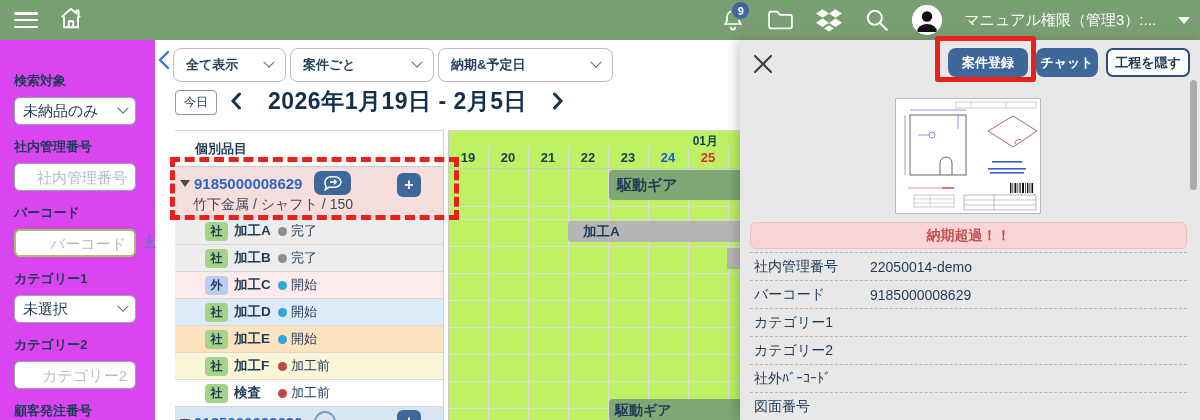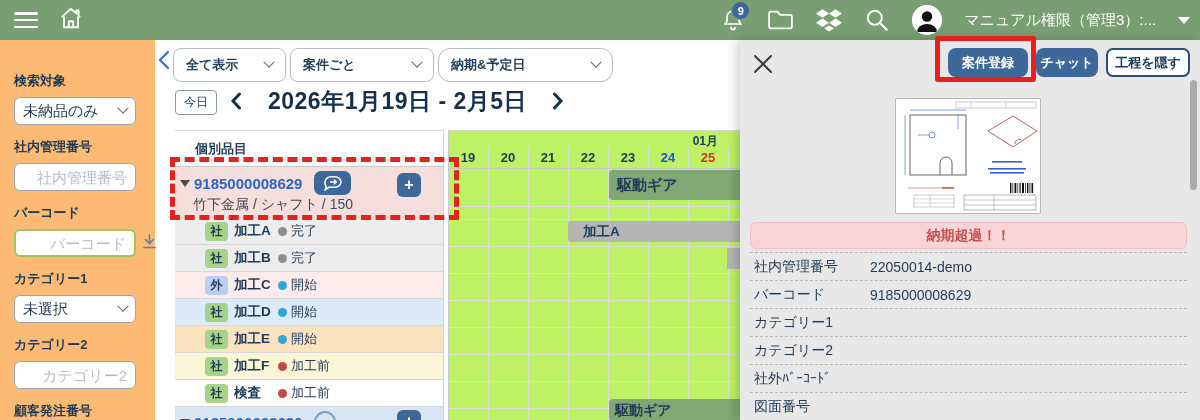--- a/index.html
+++ b/index.html
@@ -12,21 +12,21 @@
   .hamburger { width:24px; height:16px; display:flex; flex-direction:column; justify-content:space-between; cursor:pointer; }
   .hamburger span { display:block; height:2.5px; background:#fff; border-radius:2px; }
   .tb-right { position:absolute; right:10px; top:0; height:40px; display:flex; align-items:center; gap:22px; }
   .tb-icon { position:relative; display:flex; align-items:center; }
   .badge { position:absolute; left:10px; top:-6px; min-width:19px; height:19px; background:#3d6899; border:1.5px solid #7a9e73; border-radius:10px; color:#fff; font-size:11px; font-weight:bold; display:flex; align-items:center; justify-content:center; }
   .avatar { width:30px; height:30px; background:#fff; border-radius:50%; display:flex; align-items:center; justify-content:center; overflow:hidden; }
   .account { color:#fff; font-size:15px; max-width:200px; white-space:nowrap; }
   .caret-down { width:0; height:0; border-left:6px solid transparent; border-right:6px solid transparent; border-top:7px solid #fff; }
 
   
-  .sidebar { position:absolute; left:0; top:40px; width:155px; height:380px; background:#fdba74; padding:32px 0 0 14px; }
+  .sidebar { position:absolute; left:0; top:40px; width:155px; height:380px; background:#d946ef; padding:32px 0 0 14px; }
   .sb-label { font-size:13px; font-weight:bold; color:#1d3a57; margin-bottom:7px; }
   .sb-input, .sb-select { width:122px; height:28px; border:1px solid #9aa4ae; border-radius:6px; background:#fff; font-size:15px; color:#1d3a57; padding:0 8px; margin-bottom:13px; display:flex; align-items:center; justify-content:space-between; font-family:inherit;text-align:right; }
   input.sb-input::placeholder { color:#b4bdc8; }
   .sb-input.green { border:2px solid #a2c45e; }
   .chev { width:8px; height:8px; border-right:1.8px solid #5f6b77; border-bottom:1.8px solid #5f6b77; transform:rotate(45deg) translate(-2px,-2px); flex:0 0 auto; }
   .dl-icon { position:absolute; left:142px; top:234px; }
 
   
   .collapse-chip { position:absolute; left:157px; top:50px; }
   .drop-btn { position:absolute; top:48px; height:34px; background:#fff; border:1px solid #b6bdc4; border-radius:8px; display:flex; align-items:center; justify-content:space-between; padding:0 12px; font-size:13px; font-weight:bold; color:#21415e; cursor:pointer; }
@@ -192,21 +192,21 @@
   </div>
 
   <div class="drop-btn" style="left:290px;width:144px;">
     <span>案件ごと</span>
     <span class="chev"></span>
   </div>
   <div class="drop-btn" style="left:173px;width:113px;">
     <span>全て表示</span>
     <span class="chev"></span>
   </div>
-  <div class="drop-btn" style="left:438px;width:175px;border-radius:12px;">
+  <div class="drop-btn" style="left:438px;width:175px;">
     <span>納期&amp;予定日</span>
     <span class="chev"></span>
   </div>
   <button class="today-btn">今日</button>
   <div class="nav-arrow" style="left:230px;">
     <svg width="12" height="18" viewBox="0 0 12 18" fill="none" stroke="#13304f" stroke-width="3" stroke-linecap="round">
         <path d="M9.5 2 L3 9 L9.5 16"></path>
       </svg>
   </div>
   <div class="date-range">2026年1月19日 - 2月5日</div>

